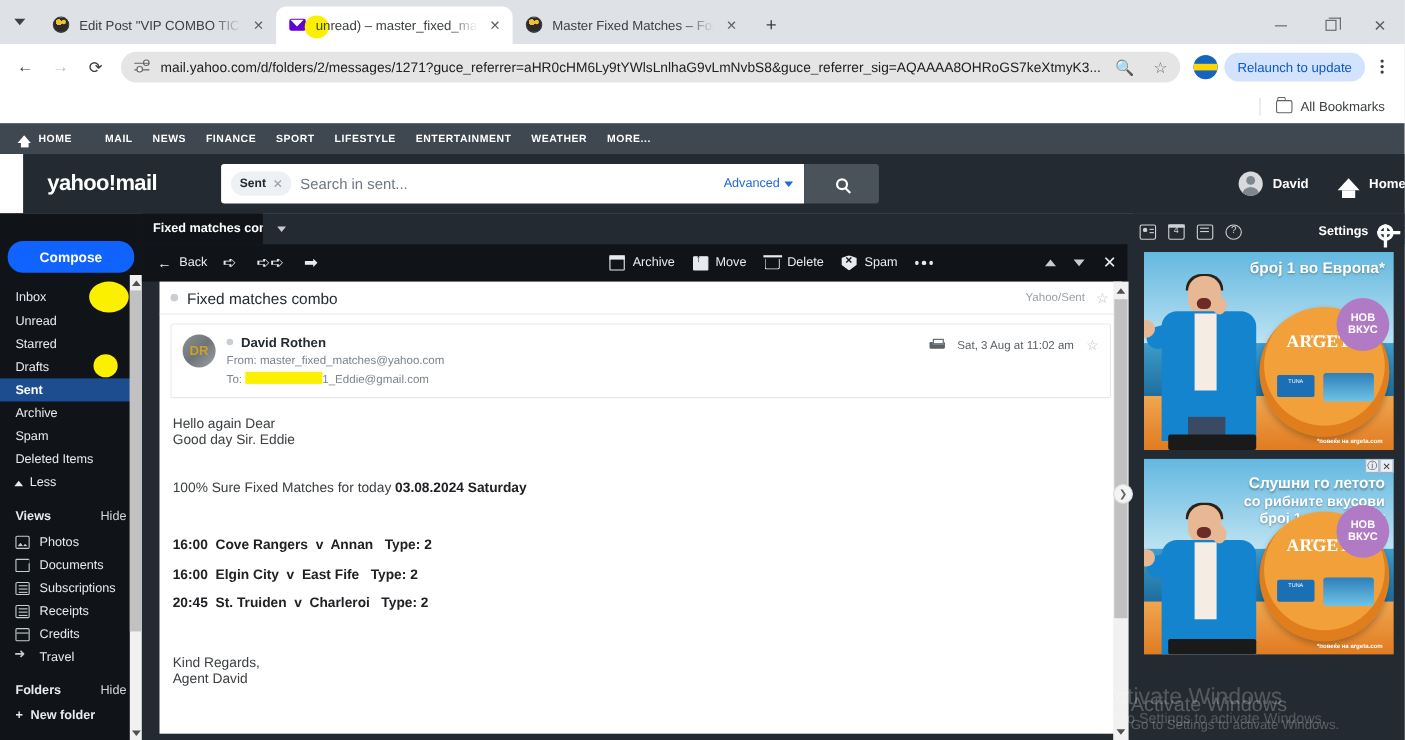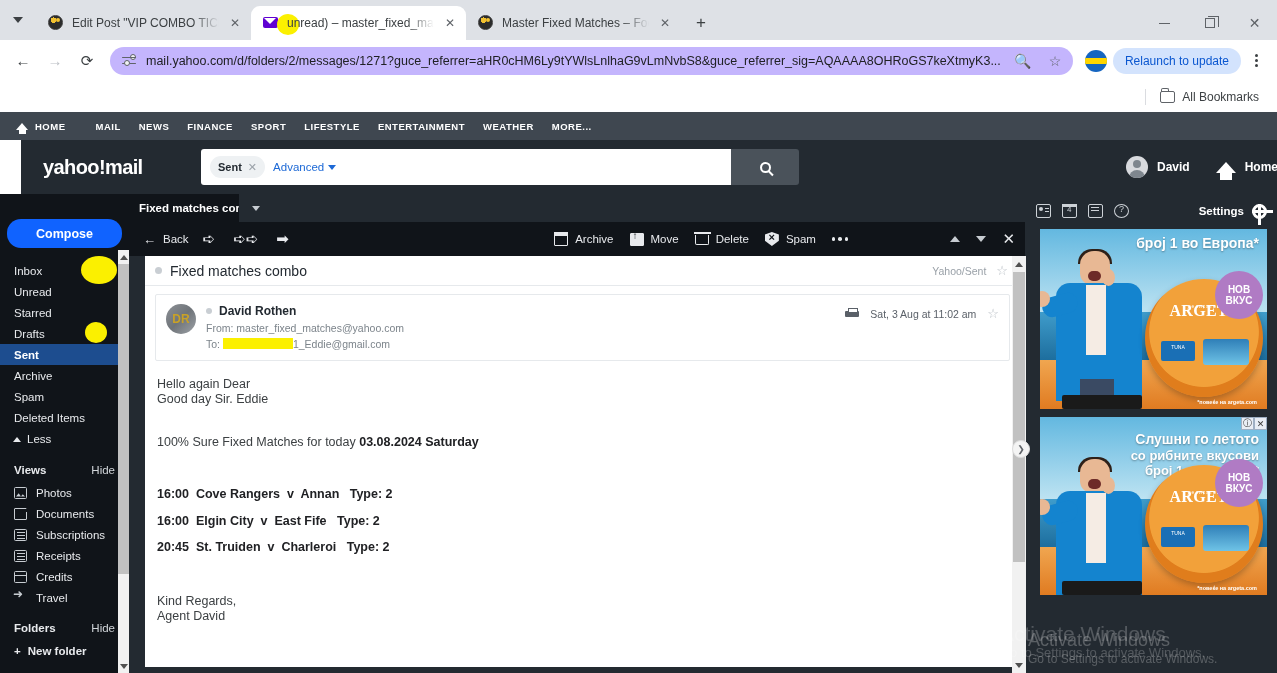--- a/index.html
+++ b/index.html
@@ -78,21 +78,21 @@
   .win-cls { font-size: 14px; line-height: 1; }
 
   
   .chrome-toolbar {
     position: absolute; top: 40px; left: 0; width: 1277px; height: 41px;
     background: #ffffff; display: flex; align-items: center; padding: 0 8px; gap: 2px;
   }
   .nav-btn { width: 30px; height: 30px; display: flex; align-items: center; justify-content: center; color: #3c4043; font-size: 15px; }
   .nav-btn.disabled { color: #bdc1c6; }
   .omnibox {
-    flex: 1 1 auto; height: 28px; background: #c4b5fd; border-radius: 14px;
+    flex: 1 1 auto; height: 28px; background: #e5e5e5; border-radius: 14px;
     display: flex; align-items: center; padding: 0 6px 0 12px; margin: 0 6px; gap: 8px; justify-content: center;
   }
   .site-icon { width: 16px; height: 16px; position: relative; flex: 0 0 16px; }
   .site-icon span { position: absolute; height: 1.5px; background: #5f6368; border-radius: 1px; }
   .site-icon span:nth-child(1) { top: 4px; left: 0; width: 14px; }
   .site-icon span:nth-child(2) { top: 10px; left: 0; width: 14px; }
   .site-icon::before { content:""; position:absolute; top:1.5px; left:8px; width:4px; height:4px; border:1.5px solid #5f6368; border-radius:50%; background:#f1f3f4; }
   .site-icon::after { content:""; position:absolute; top:7.5px; left:2px; width:4px; height:4px; border:1.5px solid #5f6368; border-radius:50%; background:#f1f3f4; }
   .url-text {
     flex: 1 1 auto; font-size: 12.5px; color: #202124; white-space: nowrap;
@@ -494,20 +494,21 @@
   </div>
 
   <div class="ymail-header">
     <div class="yahoo-logo">yahoo!mail</div>
     <div class="search-wrap">
       <div class="search-box">
         <div class="chip">
           <span>Sent</span>
           <span class="chip-x">✕</span>
         </div>
+        <div class="search-input-text">Search in sent...</div>
         <div class="advanced">
           <span>Advanced</span>
           <span class="adv-caret"></span>
         </div>
       </div>
       <div class="search-btn">
         <div class="mag"></div>
       </div>
     </div>
     <div class="hdr-right">

